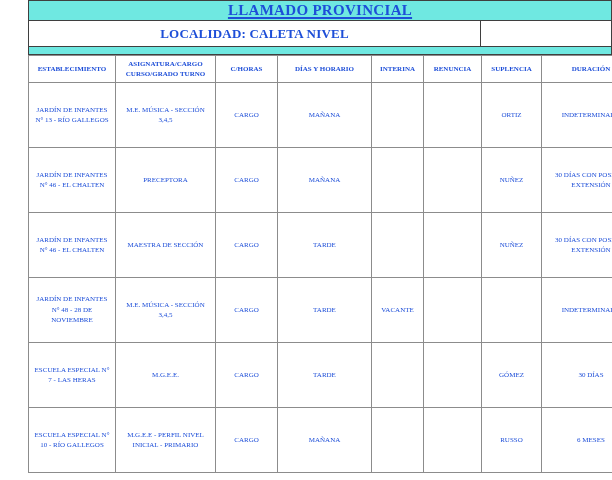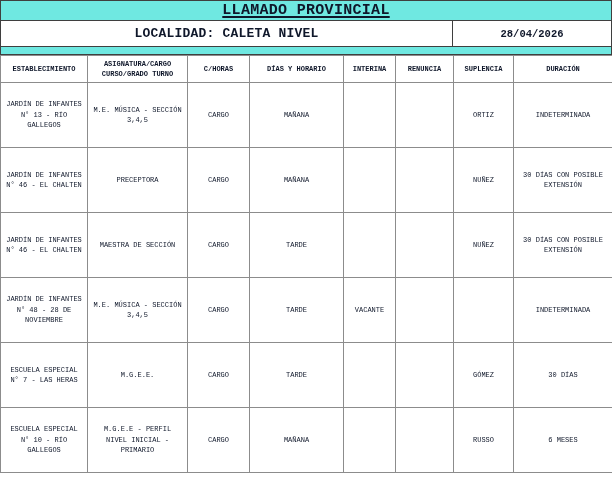--- a/index.html
+++ b/index.html
@@ -1,22 +1,23 @@
 <!DOCTYPE html>
 <html style="--teal: #6fe8e1; --heavy_border: #3f3f3f; --grid_border: #8c8c8c;"><head>
 <meta charset="utf-8">
 <style>
   html, body { margin: 0; padding: 0; background: #ffffff; }
   .page {
     width: 612px; height: 480px;
     background: #ffffff;
-    font-family: Liberation Mono, monospace;
-    color: #0f172a;
+    font-family: Liberation Serif, serif;
+    color: #1d4ed8;
     box-sizing: border-box;
     overflow: hidden;
+    padding-left: 28px;
   }
   .title-row {
     box-sizing: border-box;
     height: 21px;
     background: var(--teal, #6fe8e1);
     border: 1px solid var(--heavy_border, #3f3f3f);
     display: flex; align-items: center; justify-content: center;
   }
   .title-text {
     font-size: 15px; font-weight: bold; letter-spacing: .3px;
@@ -93,23 +94,20 @@
 
 <div class="page">
 
   <div class="title-row">
     <span class="title-text">LLAMADO PROVINCIAL</span>
   </div>
 
   <div class="loc-row">
     <div class="loc-cell">
       <span>LOCALIDAD: CALETA NIVEL</span>
-    </div>
-    <div class="date-cell">
-      <span>28/04/2026</span>
     </div>
   </div>
 
   <div class="teal-band"></div>
 
   <table class="schedule">
     <colgroup>
       <col class="c0">
         <col class="c1">
         <col class="c2">

